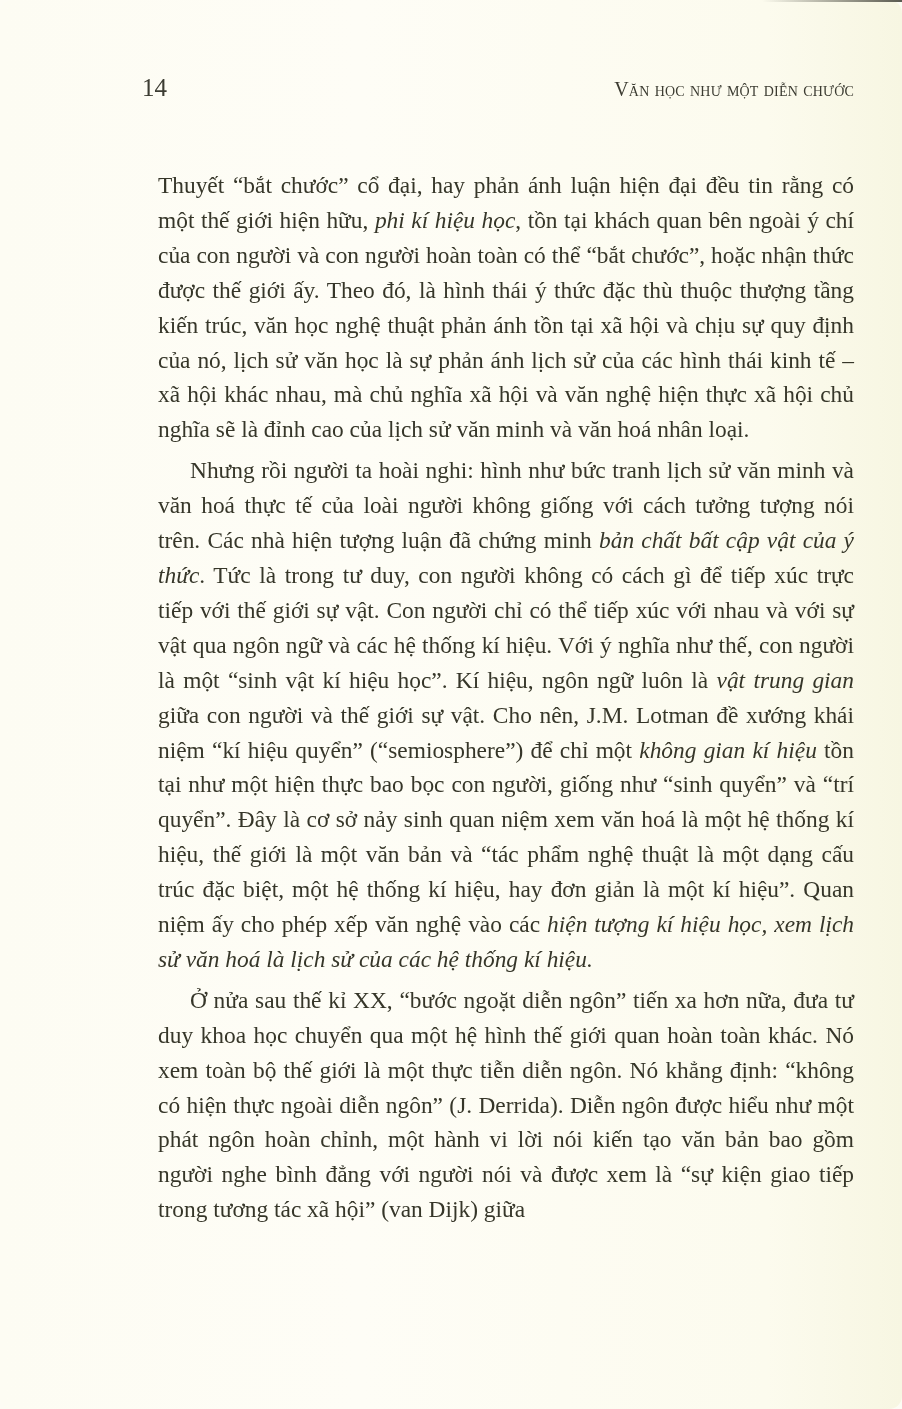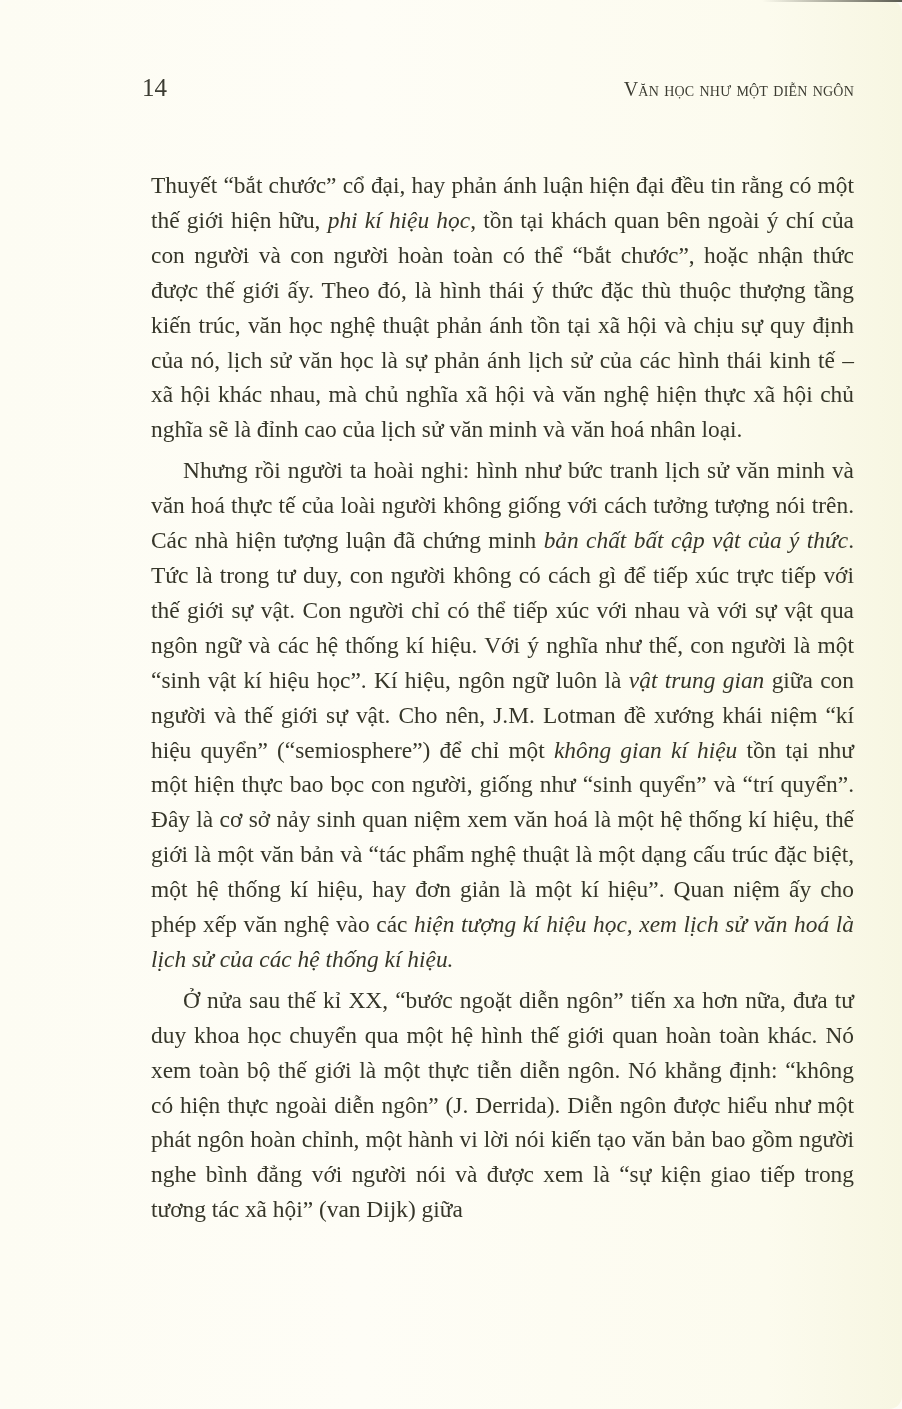--- a/index.html
+++ b/index.html
@@ -55,38 +55,38 @@
       position: absolute;
       left: 142px;
       top: 168px;
       width: 712px;
       font-size: 23.4px;
       line-height: 34.9px;
       text-align: justify;
       color: #363629;
     }
     .body-text p {
-      margin: 0 0 6px 9px;
+      margin: 0 0 6px 16px;
     }
     .body-text p.indent {
       text-indent: 32px;
     }
     .body-text em {
       font-style: italic;
     }
   </style>
 </head>
 <body>
 
 <div class="page">
   <div class="top-edge"></div>
 
   <div class="running-head">
     <span class="page-number">14</span>
-    <span class="running-title">Văn học như một diễn ngôn</span>
+    <span class="running-title">Văn học như một diễn chước</span>
   </div>
 
   <div class="body-text">
     <p>
       <span>Thuyết “bắt chước” cổ đại, hay phản ánh luận hiện đại đều tin rằng có một thế giới hiện hữu, </span><em>phi kí hiệu học</em><span>, tồn tại khách quan bên ngoài ý chí của con người và con người hoàn toàn có thể “bắt chước”, hoặc nhận thức được thế giới ấy. Theo đó, là hình thái ý thức đặc thù thuộc thượng tầng kiến trúc, văn học nghệ thuật phản ánh tồn tại xã hội và chịu sự quy định của nó, lịch sử văn học là sự phản ánh lịch sử của các hình thái kinh tế – xã hội khác nhau, mà chủ nghĩa xã hội và văn nghệ hiện thực xã hội chủ nghĩa sẽ là đỉnh cao của lịch sử văn minh và văn hoá nhân loại.</span>
     </p>
     <p class="indent">
       <span>Nhưng rồi người ta hoài nghi: hình như bức tranh lịch sử văn minh và văn hoá thực tế của loài người không giống với cách tưởng tượng nói trên. Các nhà hiện tượng luận đã chứng minh </span><em>bản chất bất cập vật của ý thức</em><span>. Tức là trong tư duy, con người không có cách gì để tiếp xúc trực tiếp với thế giới sự vật. Con người chỉ có thể tiếp xúc với nhau và với sự vật qua ngôn ngữ và các hệ thống kí hiệu. Với ý nghĩa như thế, con người là một “sinh vật kí hiệu học”. Kí hiệu, ngôn ngữ luôn là </span><em>vật trung gian</em><span> giữa con người và thế giới sự vật. Cho nên, J.M. Lotman đề xướng khái niệm “kí hiệu quyển” (“semiosphere”) để chỉ một </span><em>không gian kí hiệu</em><span> tồn tại như một hiện thực bao bọc con người, giống như “sinh quyển” và “trí quyển”. Đây là cơ sở nảy sinh quan niệm xem văn hoá là một hệ thống kí hiệu, thế giới là một văn bản và “tác phẩm nghệ thuật là một dạng cấu trúc đặc biệt, một hệ thống kí hiệu, hay đơn giản là một kí hiệu”. Quan niệm ấy cho phép xếp văn nghệ vào các </span><em>hiện tượng kí hiệu học, xem lịch sử văn hoá là lịch sử của các hệ thống kí hiệu.</em>
     </p>
     <p class="indent">

